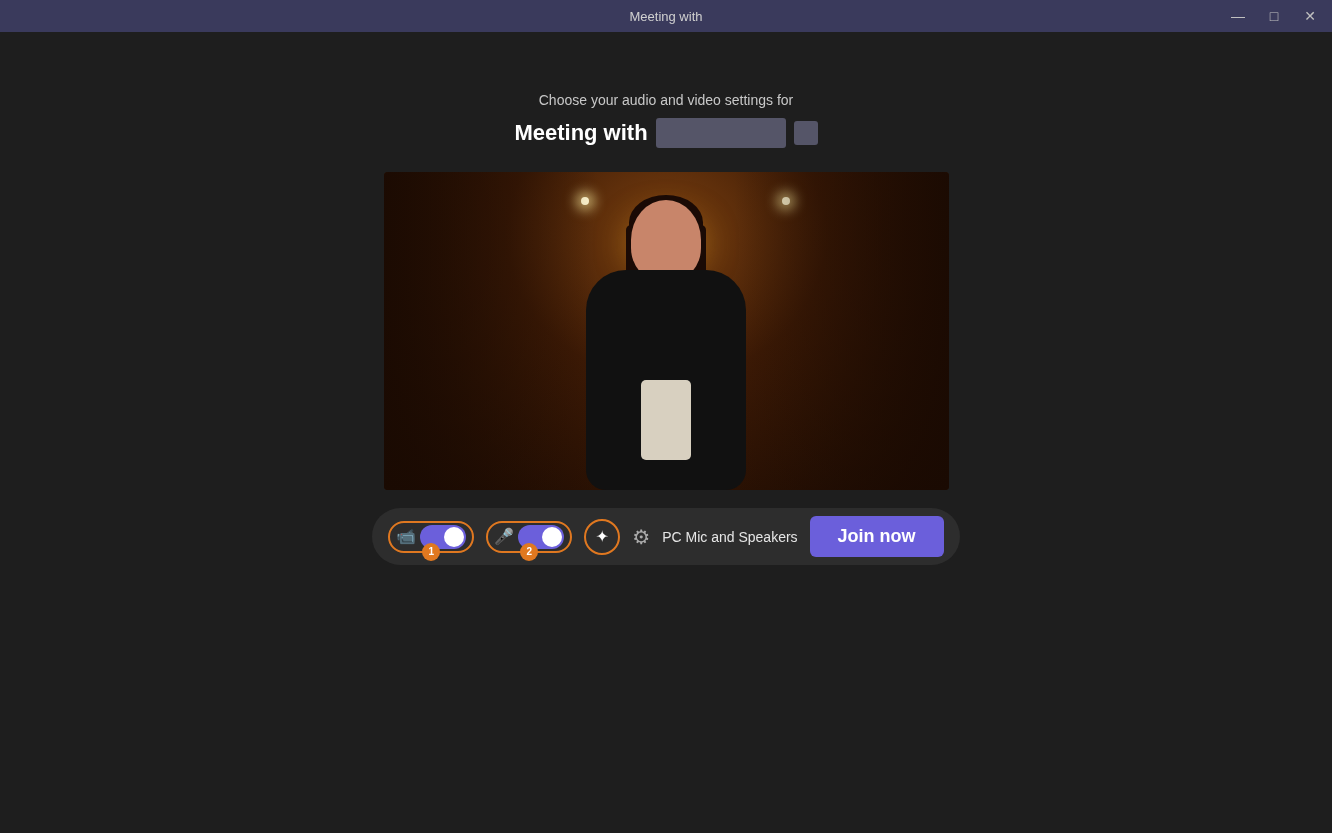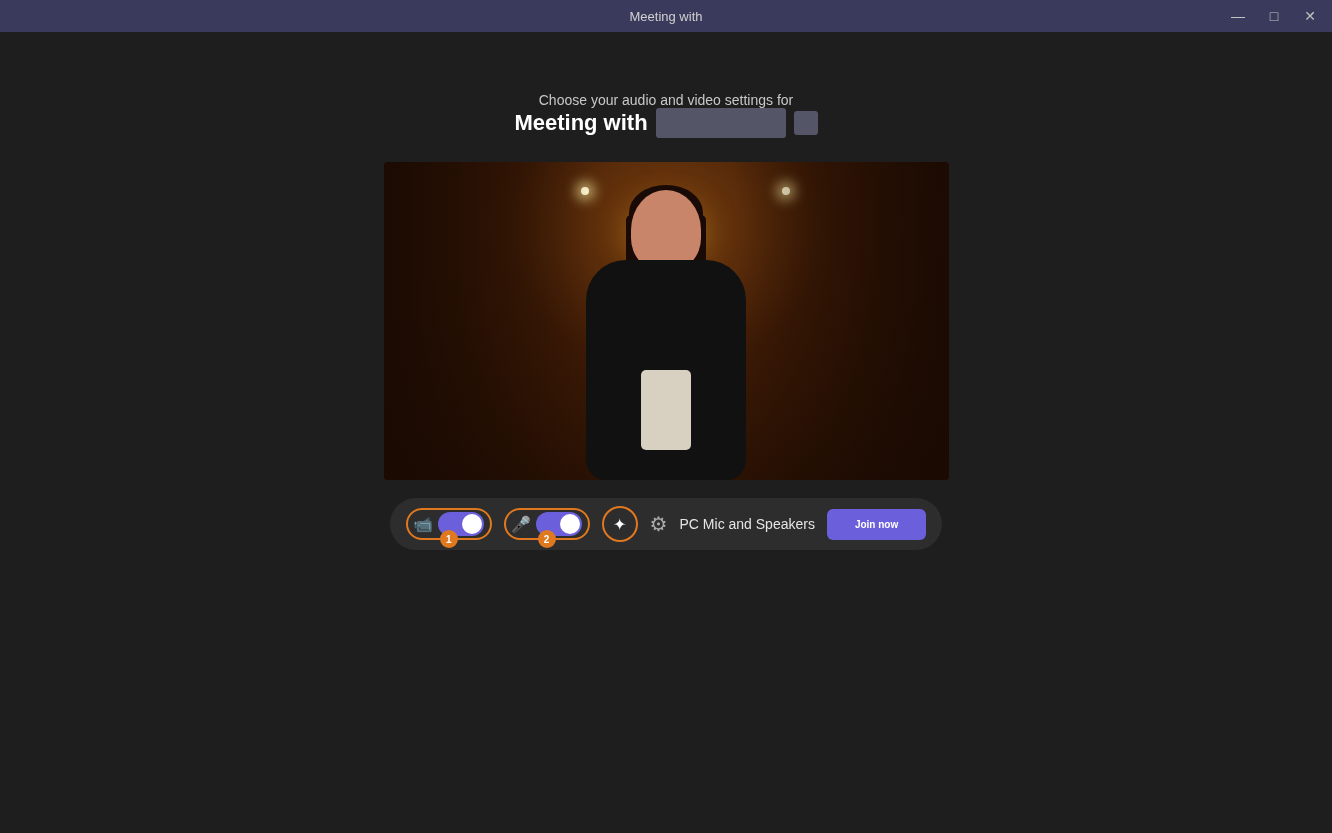--- a/index.html
+++ b/index.html
@@ -57,20 +57,21 @@
       display: flex;
       flex-direction: column;
       align-items: center;
       padding-top: 60px;
       height: calc(100% - 32px);
     }
 
     .subtitle {
       color: #c8c8c8;
       font-size: 14px;
+      margin-bottom: 10px;
     }
 
     .meeting-title-row {
       display: flex;
       align-items: center;
       gap: 8px;
       margin-bottom: 24px;
     }
 
     .meeting-title-text {
@@ -348,21 +349,21 @@
       color: #e5e5e5;
       font-size: 14px;
     }
 
     .join-btn {
       background: #6b5fdb;
       color: white;
       border: none;
       border-radius: 6px;
       padding: 10px 28px;
-      font-size: 10px;
+      font-size: 18px;
       font-weight: 600;
       cursor: pointer;
     }
 
     
     .mic-icon {
       color: #ffffff;
       font-size: 16px;
     }
 

